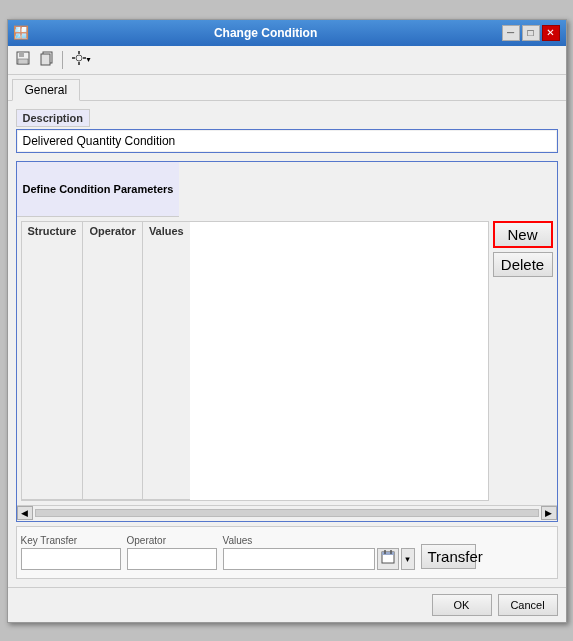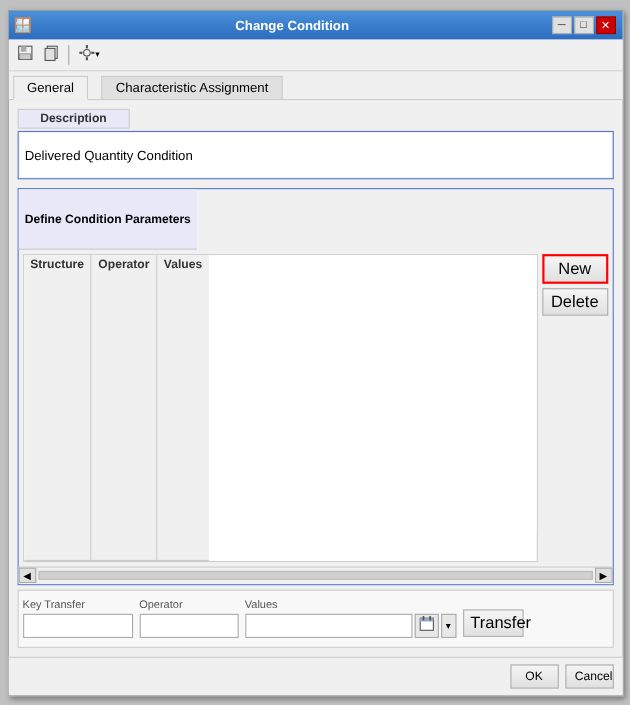--- a/index.html
+++ b/index.html
@@ -12,43 +12,43 @@
     .title-btn.close { background: #cc0000; color: white; border-color: #990000; }
     .toolbar { background: #f0f0f0; border-bottom: 1px solid #ccc; padding: 3px 4px; display: flex; align-items: center; gap: 2px; }
     .toolbar-btn { width: 22px; height: 22px; border: 1px solid transparent; background: transparent; cursor: pointer; display: flex; align-items: center; justify-content: center; font-size: 14px; }
     .toolbar-separator { width: 1px; height: 18px; background: #aaa; margin: 0 2px; }
     .tabs { display: flex; padding: 4px 4px 0 4px; background: #f0f0f0; border-bottom: 1px solid #ccc; }
     .tab { padding: 3px 12px; border: 1px solid #ccc; background: #e0e0e0; cursor: pointer; margin-right: 12px; border-bottom: none; font-size: 11px; }
     .tab.active { background: #f0f0f0; border-bottom: 1px solid #f0f0f0; margin-bottom: -1px; z-index: 1; }
     .content { padding: 8px; }
     .checkbox-row { display: flex; align-items: center; gap: 6px; margin-bottom: 8px; }
     .checkbox-row input[type=checkbox] { width: 13px; height: 13px; }
-    .section-label { font-size: 11px; font-weight: bold; color: #333; border: 1px solid #ccc; padding: 2px 20px; background: #e8e8f8; display: inline-block; margin-bottom: 2px; }
-    .description-field { width: 100%; border: 1px solid #888; padding: 13px 5px; font-size: 12px; background: white; margin-bottom: 8px; }
+    .section-label { font-size: 11px; font-weight: bold; color: #333; border: 1px solid #ccc; padding: 2px 6px; background: #e8e8f8; display: inline-block; margin-bottom: 2px; }
+    .description-field { width: 100%; border: 1px solid #888; padding: 3px 5px; font-size: 12px; background: white; margin-bottom: 8px; }
     .section-box-header { background: #e8e8f8; border-bottom: 1px solid #ccc; padding: 2px 6px; font-size: 11px; font-weight: bold; display: inline-block; }
     .params-area { display: flex; gap: 4px; padding: 4px; }
     .table-area { flex: 1; border: 1px solid #ccc; background: white; min-height: 280px; overflow: hidden; display: flex; flex-direction: row; }
     .table-header { display: flex; background: #f0f0f0; border-bottom: 1px solid #ccc; }
     .table-col { flex: 1; padding: 3px 6px; font-size: 11px; font-weight: bold; border-right: 1px solid #ccc; color: #333; }
     .table-col:last-child { border-right: none; }
     .table-body { flex: 1; }
     .btn-col { display: flex; flex-direction: column; gap: 4px; min-width: 60px; }
     .action-btn { width: 60px; padding: 3px 6px; border: 1px solid #aaa; background: linear-gradient(to bottom, #f5f5f5, #e0e0e0); cursor: pointer; font-size: 15px; text-align: center; }
     .action-btn.highlighted { border: 2px solid red; }
     .scrollbar-area { border-top: 1px solid #ccc; height: 16px; background: #f0f0f0; display: flex; align-items: center; }
     .scroll-arrow { width: 16px; height: 14px; background: #e0e0e0; border: 1px solid #aaa; display: flex; align-items: center; justify-content: center; font-size: 9px; cursor: pointer; }
     .scroll-track { flex: 1; height: 8px; background: #d0d0d0; margin: 0 2px; border: 1px solid #bbb; }
     .bottom-fields { display: flex; align-items: center; gap: 6px; padding: 4px 0; }
     .field-group { display: flex; flex-direction: column; gap: 2px; }
     .field-label { font-size: 10px; color: #555; }
     .field-select { height: 22px; border: 1px solid #aaa; background: white; padding: 1px 4px; cursor: pointer; min-width: 80px; font-size: 11px; }
     .field-input { height: 22px; border: 1px solid #aaa; background: white; padding: 1px 4px; min-width: 80px; font-size: 11px; }
     .calendar-btn { width: 22px; height: 22px; border: 1px solid #aaa; background: #e8e8e8; cursor: pointer; display: flex; align-items: center; justify-content: center; font-size: 12px; }
     .footer-bar { border-top: 1px solid #ccc; padding: 6px 8px; display: flex; justify-content: flex-end; gap: 6px; background: #f0f0f0; }
-    .footer-btn { width: 44px; padding: 4px 8px; border: 1px solid #aaa; background: linear-gradient(to bottom, #f5f5f5, #e0e0e0); cursor: pointer; font-size: 11px; text-align: center; }
+    .footer-btn { width: 60px; padding: 4px 8px; border: 1px solid #aaa; background: linear-gradient(to bottom, #f5f5f5, #e0e0e0); cursor: pointer; font-size: 11px; text-align: center; }
     .select-wrapper { display: flex; align-items: center; }
     .select-wrapper select { appearance: none; -webkit-appearance: none; padding-right: 16px; }
     .bottom-section { border: 1px solid #ccc; padding: 4px; margin-top: 0; background: #f8f8f8; }
   </style>
 </head>
 <body>
 
 <div class="window">
 
   <div class="title-bar">
@@ -90,23 +90,20 @@
             <rect x="11" y="6" width="3" height="2" fill="#555"></rect>
           </svg>
       </span>
       <span style="font-size:8px;">▾</span>
     </button>
   </div>
 
   <div class="tabs">
     <div class="tab active">
       <span>General</span>
-    </div>
-    <div class="tab">
-      <span>Characteristic Assignment</span>
     </div>
   </div>
 
   <div class="content">
 
 
     <div>
       <div class="section-label">Description</div>
       <div style="border: 1px solid #5577cc; padding: 1px; margin-bottom: 8px;">
         <input type="text" class="description-field" style="border: none; margin-bottom: 0px; width: 100%; outline: none;" value="Delivered Quantity Condition">

